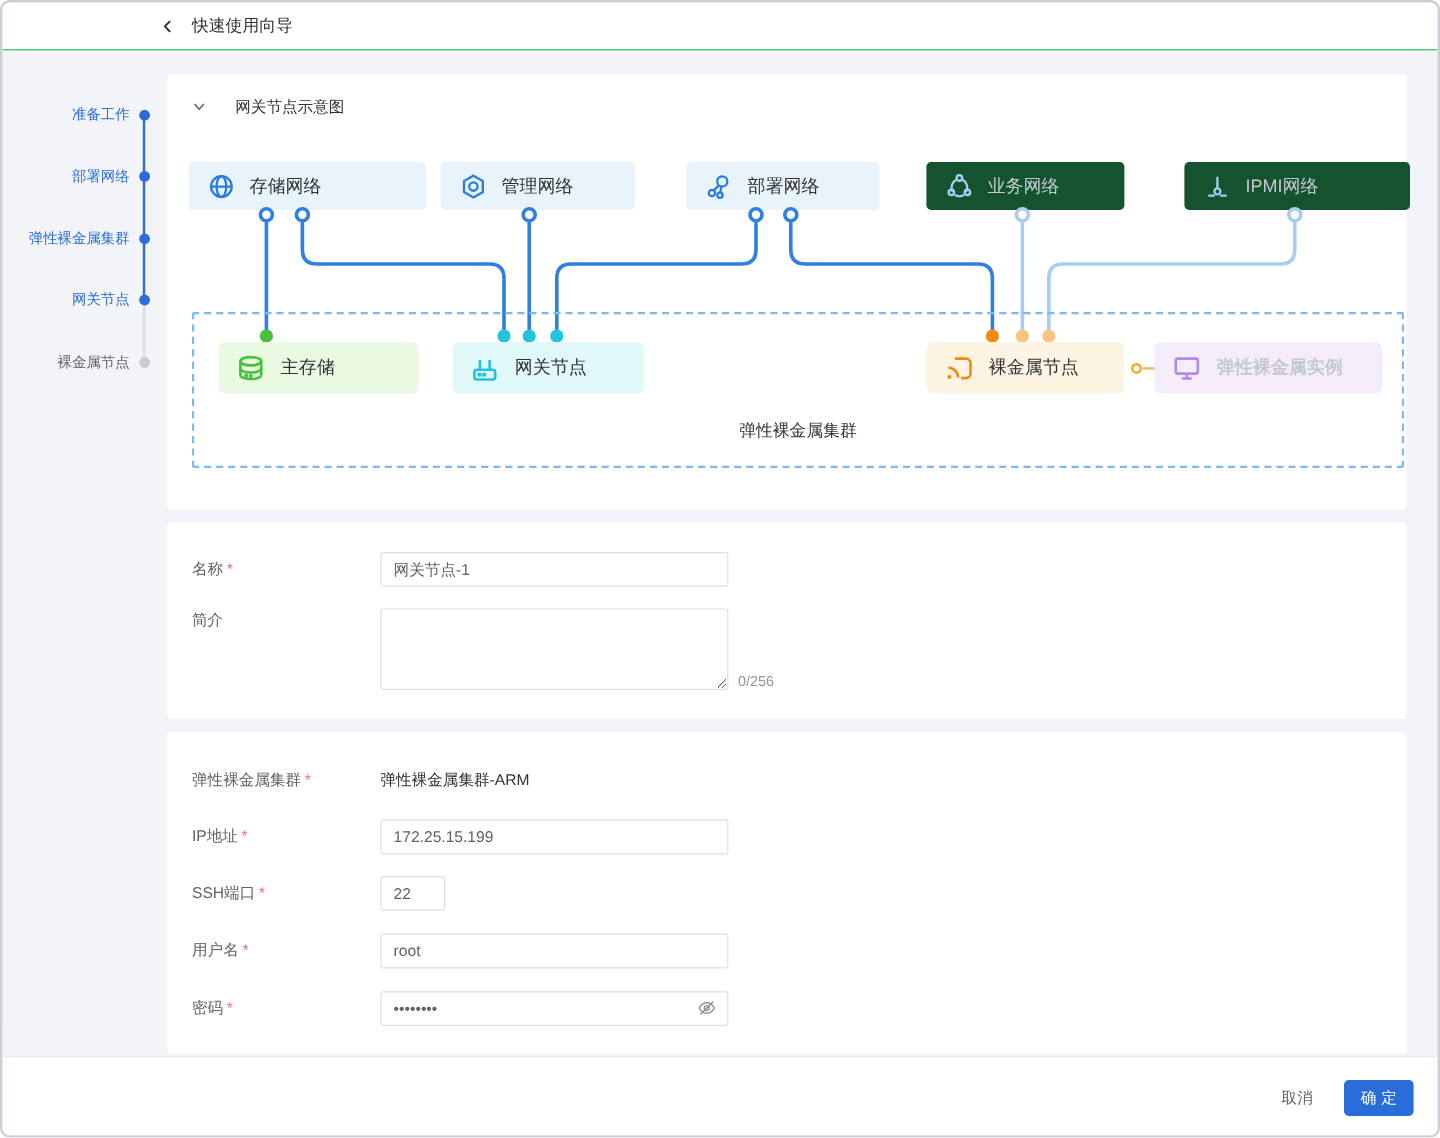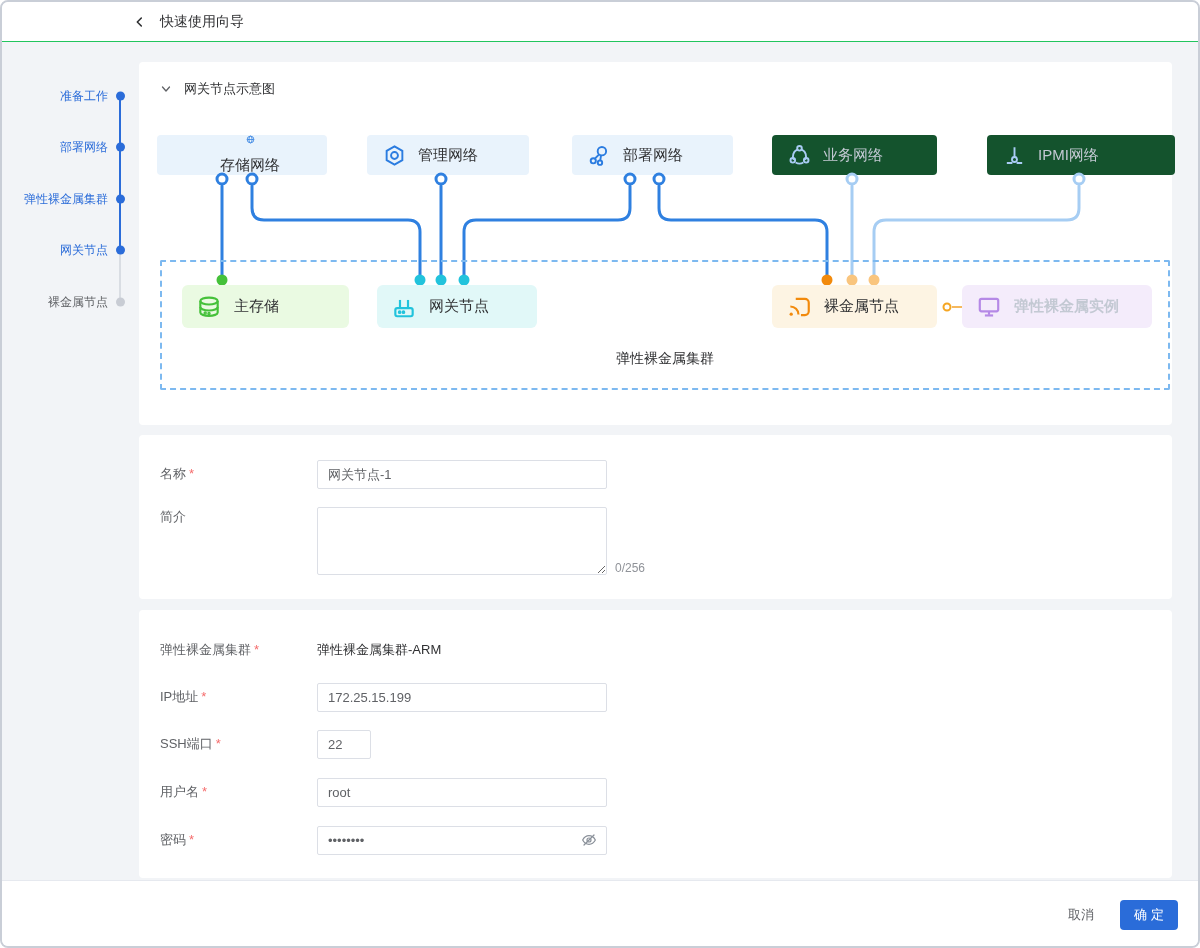--- a/index.html
+++ b/index.html
@@ -26,21 +26,21 @@
   .step-line.blue { background:#2b6cd9; }
   .step-line.grayl { background:#d9dde3; }
 
   
   .card { position:absolute; left:137px; width:1033px; background:#fff; border-radius:4px; }
   .card1 { top:60px; height:363px; }
   .card2 { top:433px; height:164px; }
   .card3 { top:608px; height:268px; }
 
   .section-head { position:absolute; left:21px; top:18px; display:flex; align-items:center;
-                  gap:12px; cursor:pointer; }
+                  gap:24px; cursor:pointer; }
   .section-title { font-size:13px; color:#303133; }
 
   .chip { position:absolute; top:73px; height:40px; border-radius:4px; background:#e9f3fc;
           display:flex; align-items:center; padding-left:16px; gap:12px; }
   .chip .lbl { font-size:15px; color:#303133; }
   .chip.disabled { background:#14532d; }
   .chip.disabled .lbl { color:#c3c9d3; }
 
   .node { position:absolute; top:223px; height:43px; border-radius:6px;
           display:flex; align-items:center; padding-left:14px; gap:12px; }
@@ -130,21 +130,21 @@
         <path stroke="#2f80e0" d="M83,124 L83,213"></path>
         <path stroke="#2f80e0" d="M113,124 L113,146 Q113,158 125,158 L269,158 Q281,158 281,170 L281,213"></path>
         <path stroke="#2f80e0" d="M302,124 L302,213"></path>
         <path stroke="#2f80e0" d="M491,124 L491,146 Q491,158 479,158 L337,158 Q325,158 325,170 L325,213"></path>
         <path stroke="#2f80e0" d="M520,124 L520,146 Q520,158 532,158 L676,158 Q688,158 688,170 L688,213"></path>
         <path stroke="#a6cdf3" d="M713,124 L713,213"></path>
         <path stroke="#a6cdf3" d="M940,124 L940,146 Q940,158 928,158 L747,158 Q735,158 735,170 L735,213"></path>
       </g>
     </svg>
 
-    <div class="chip" style="left:18px; width:170px;flex-direction:column;">
+    <div class="chip" style="left:18px; width:198px;">
       <svg width="23" height="23" viewBox="0 0 24 24" fill="none" stroke="#2b7ce0" stroke-width="2">
           <circle cx="12" cy="12" r="9"></circle>
           <ellipse cx="12" cy="12" rx="4.2" ry="9"></ellipse>
           <line x1="3" y1="12" x2="21" y2="12"></line>
         </svg>
       <span class="lbl">存储网络</span>
     </div>
     <div class="chip" style="left:228px; width:162px;">
       <svg width="23" height="23" viewBox="0 0 24 24" fill="none" stroke="#2b7ce0" stroke-width="2">
           <path d="M12 2.5 L20.2 7.2 V16.8 L12 21.5 L3.8 16.8 V7.2 Z"></path>

